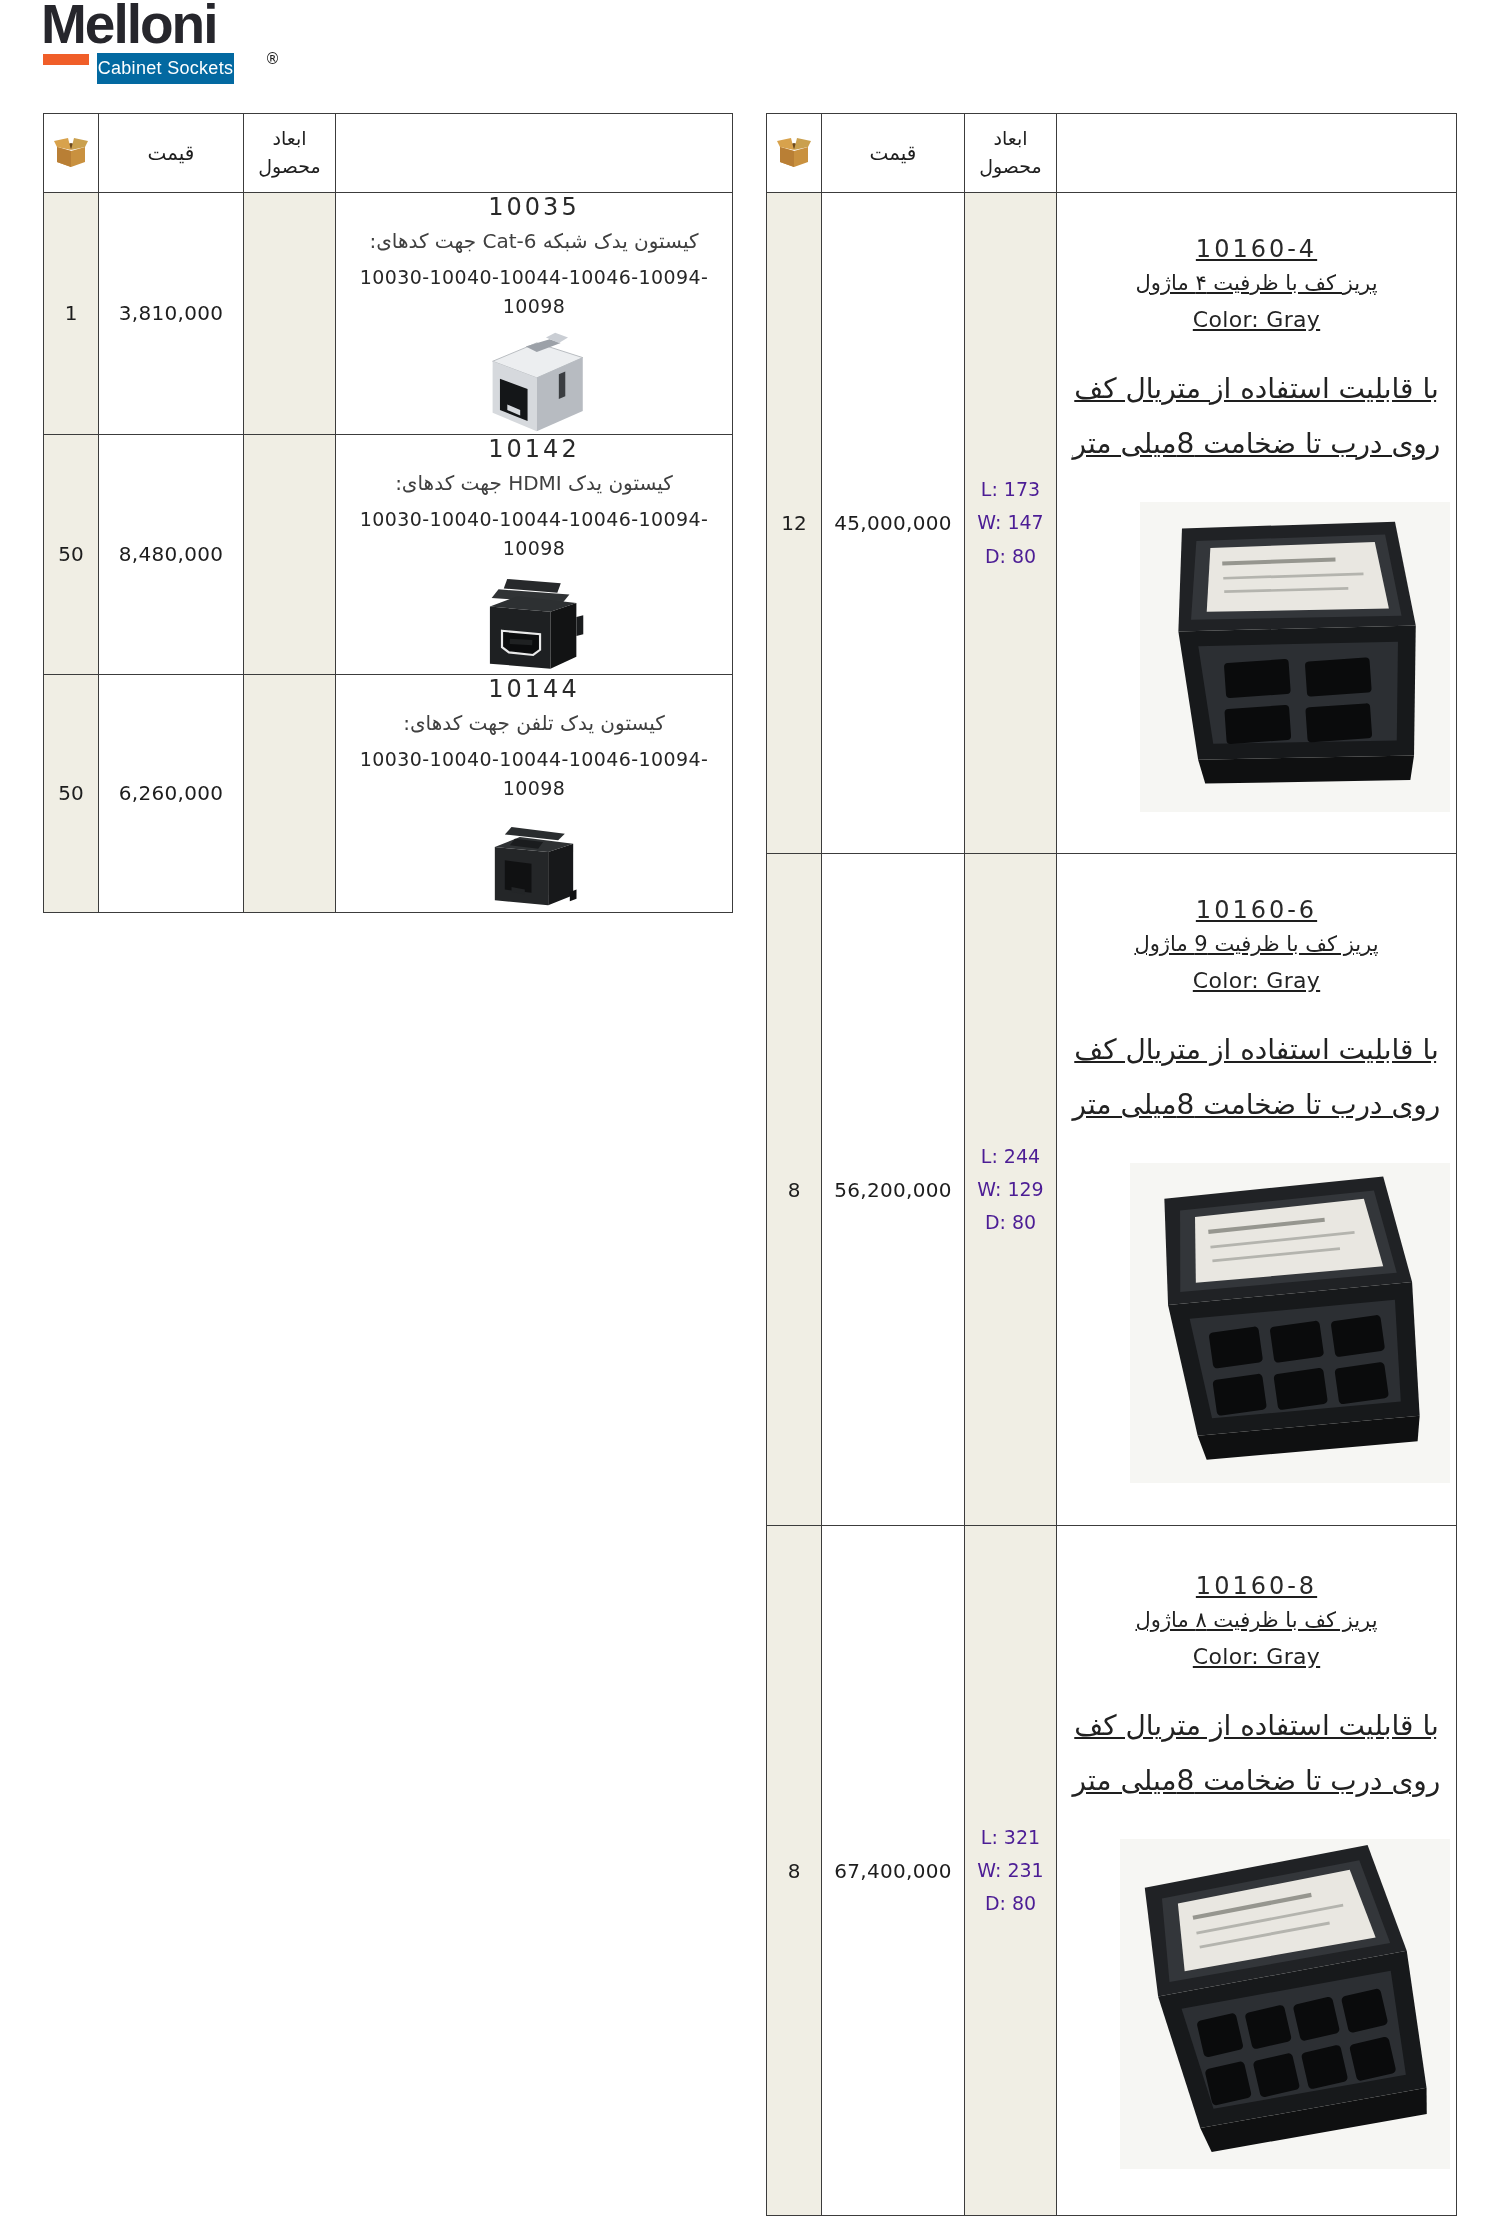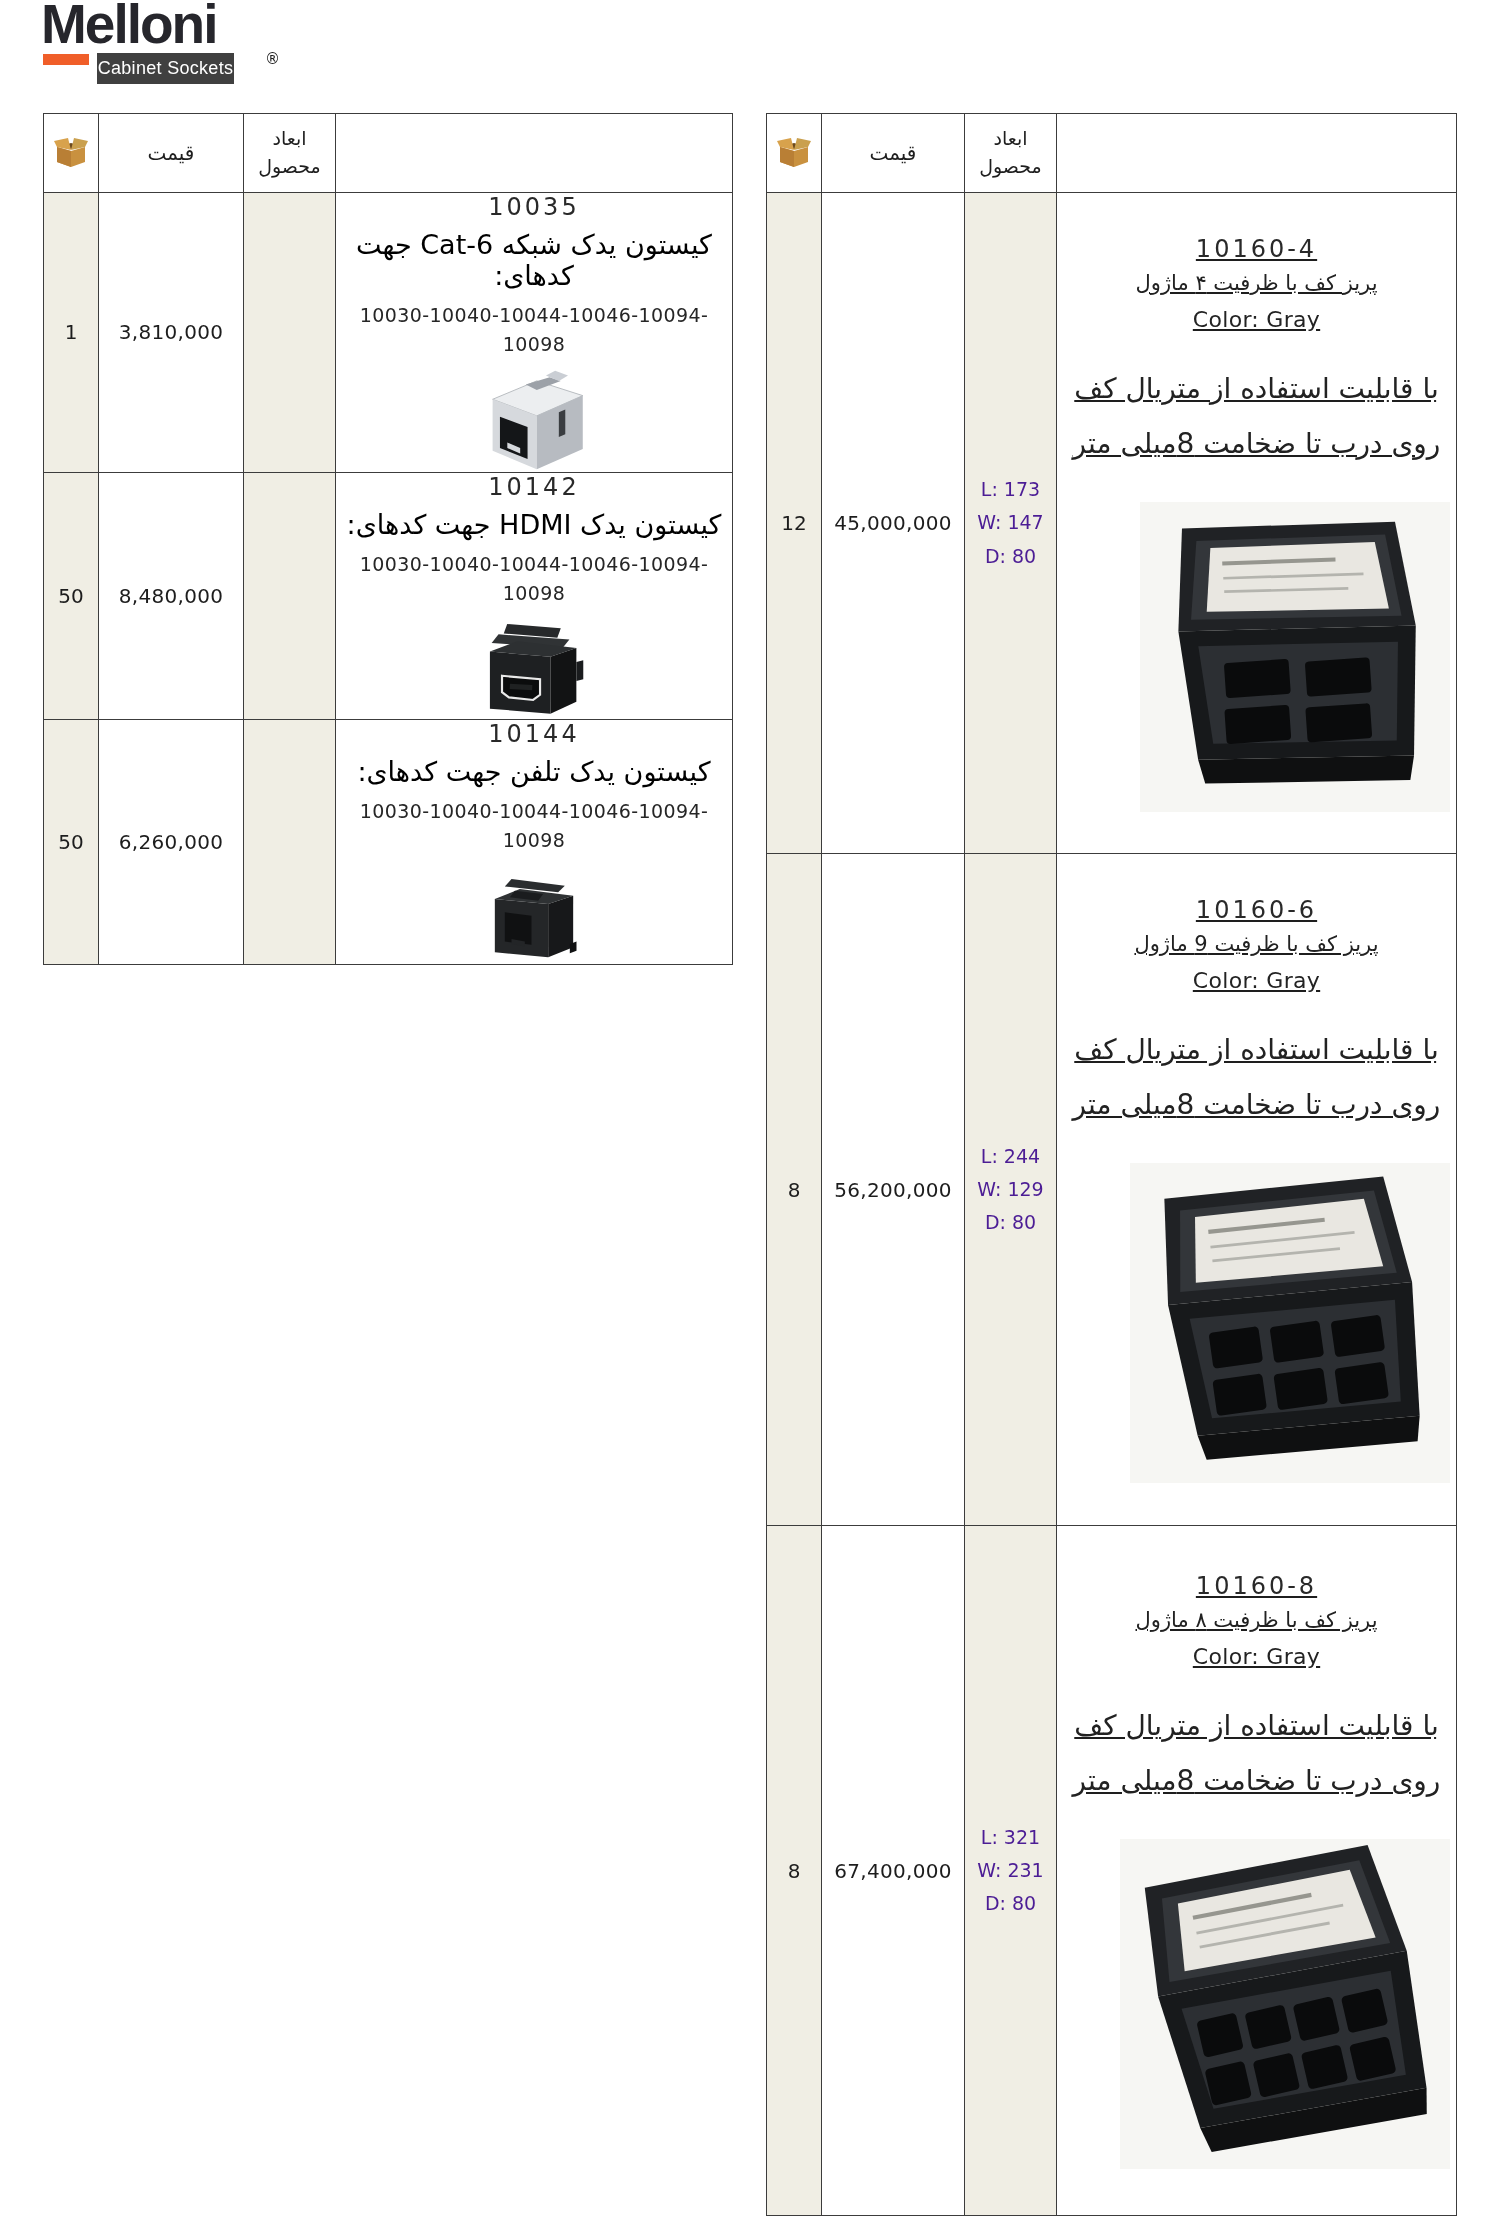--- a/index.html
+++ b/index.html
@@ -16,21 +16,21 @@
   
   .logo { position:absolute; left:0; top:0; width:320px; height:100px; }
   .logo-brand {
     position:absolute; left:41px; top:-8px;
     font-family:"Liberation Sans", sans-serif;
     font-size:55px; font-weight:700; letter-spacing:-2px; color:#26262c;
   }
   .logo-bar { position:absolute; left:43px; top:54px; width:46px; height:11px; background:#f05e29; }
   .logo-box {
     position:absolute; left:97px; top:53px; width:137px; height:31px;
-    background:#404040; color:#ffffff; text-align:center;
+    background:#0369a1; color:#ffffff; text-align:center;
     font-family:"Liberation Sans", sans-serif;
     font-size:18px; line-height:31px; letter-spacing:0.3px;
   }
   .logo-reg { position:absolute; left:265px; top:50px; font-size:15px; color:#1c1c1c; }
 
   
   .ptable {
     position:absolute; border-collapse:collapse; table-layout:fixed;
     background:#ffffff;
   }
@@ -46,21 +46,21 @@
   .cell-price { font-size:20px; color:#1d1d1d; letter-spacing:0.3px; }
   .cell-dims  { font-size:19px; line-height:1.75; color:#4c1d95; }
 
   .c-desc {
     vertical-align:top; text-align:right;
   }
   .ldesc { padding:16px 16px 0 8px; }
   .rdesc { padding:22px 30px 0 10px;text-decoration:underline; }
 
   .pcode  { font-size:24px; letter-spacing:3px; color:#292929; margin-bottom:8px; }
-  .fa-line{ font-size:27px; color:#000000; margin-bottom:10px; }
+  .fa-line{ font-size:20px; color:#404040; margin-bottom:10px; }
   .codes  { font-size:19px; letter-spacing:0.4px; color:#262626; line-height:1.55; }
 
   .r-sub   { font-size:21px; color:#222222; margin-bottom:12px; }
   .r-color { font-size:22px; color:#232323; margin-bottom:40px; letter-spacing:0.3px; }
   .r-feat  { font-size:28px; color:#222222; margin-bottom:22px; }
 
   .kimg { display:block; margin:8px auto 0 auto; }
   .fimg { display:block; margin:42px 6px 0 auto; }
 
   .dimline { display:block; }

